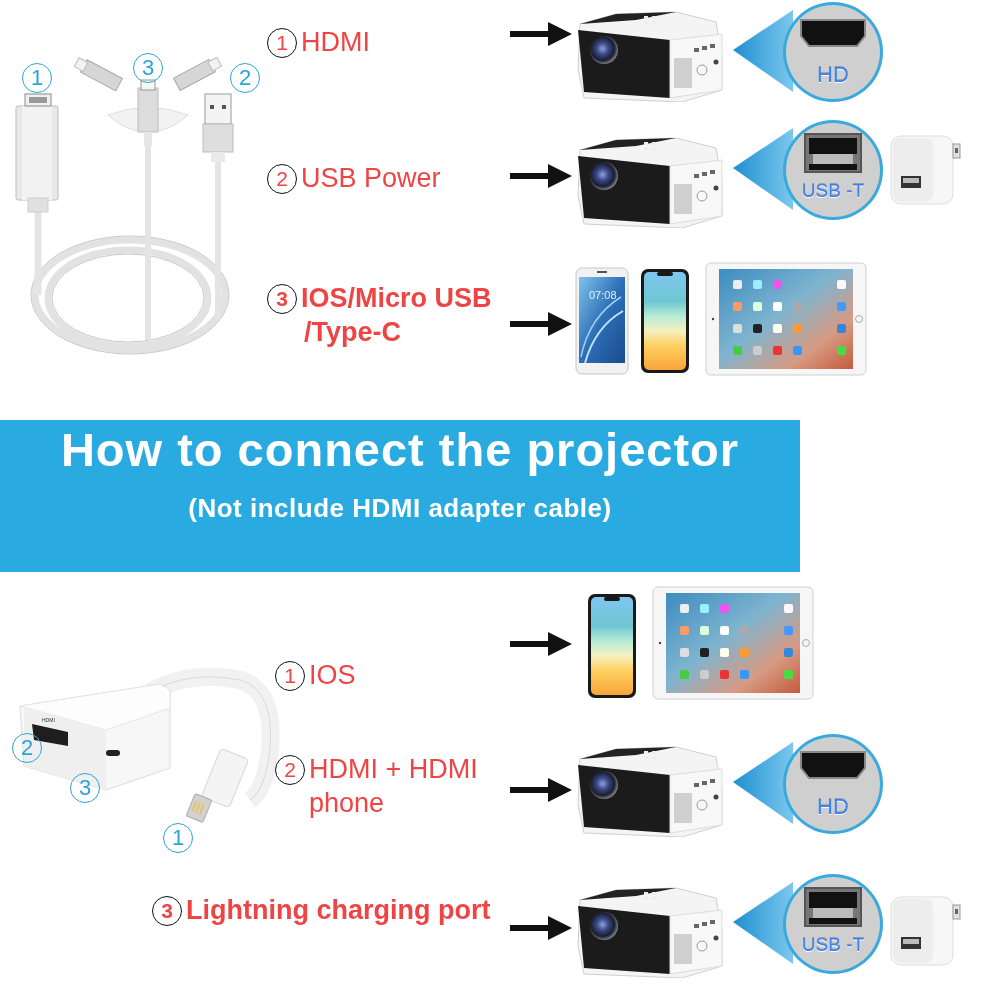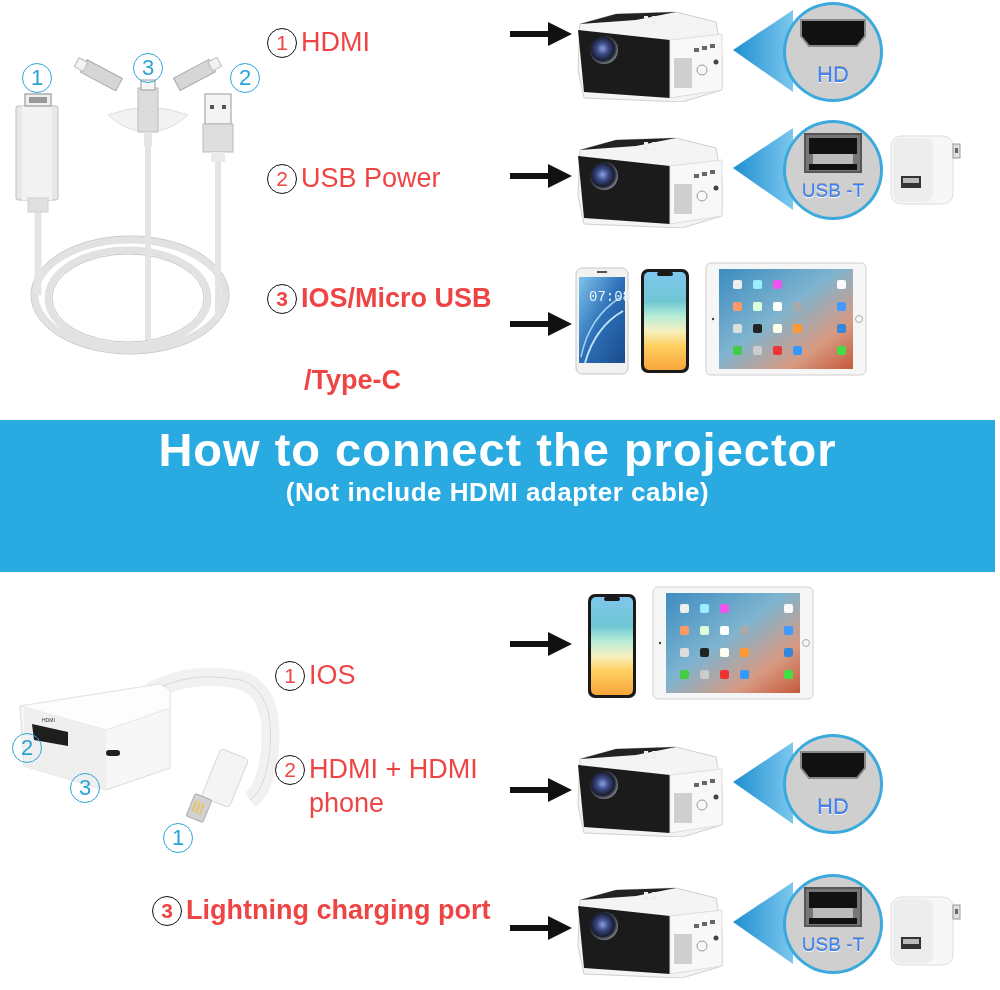--- a/index.html
+++ b/index.html
@@ -12,37 +12,37 @@
   .step .num { display: inline-block; width: 30px; height: 30px; border: 1.6px solid #111; border-radius: 50%; font-size: 21px; line-height: 27px; text-align: center; vertical-align: 1px; margin-right: 4px; }
   .step .cont { display: block; }
 
   
   .callout { position: absolute; width: 30px; height: 30px; border: 1.5px solid #2aa4d8; border-radius: 50%; color: #2aa4d8; font-size: 22px; line-height: 27px; text-align: center; font-family: "Liberation Sans", sans-serif; }
 
   
   .arrow { position: absolute; width: 62px; height: 24px; }
 
   
-  .banner { position: absolute; left: 0; top: 420px; width: 995px; height: 152px; text-align: center; color: #fff; font-family: "Liberation Sans", sans-serif; font-weight: bold; }
+  .banner { position: absolute; left: 0; top: 420px; width: 800px; height: 152px; text-align: center; color: #fff; font-family: "Liberation Sans", sans-serif; font-weight: bold; }
   .banner .l1 { font-size: 47px; line-height: 52px; padding-top: 4px; letter-spacing: 1px; }
-  .banner .l2 { font-size: 26px; line-height: 32px; letter-spacing: 0.5px; }
+  .banner .l2 { font-size: 26px; line-height: 32px; letter-spacing: 0.5px; margin-top: 16px; }
 
   
   .projector { position: absolute; width: 150px; height: 92px; }
 
   
   .bubble { position: absolute; width: 170px; height: 104px; }
   .bubble-text { position: absolute; font-family: "Liberation Sans", sans-serif; color: #3b82f6; text-align: center; text-shadow: 0 1px 0 #fff, 0 -1px 0 #999; }
 
   .charger { position: absolute; width: 78px; height: 80px; }
 
   .phone-android { position: absolute; width: 54px; height: 108px; }
   .phone-iphone { position: absolute; width: 50px; height: 106px; }
   .tablet { position: absolute; width: 162px; height: 114px; }
-  .clock-text { position: absolute; font-size: 14px; color: #e8f2fb; font-family: Liberation Mono, monospace; }
+  .clock-text { position: absolute; font-size: 11px; color: #e8f2fb; font-family: Liberation Sans, sans-serif; }
 </style>
 </head>
 <body>
 
 <svg width="0" height="0" style="position:absolute">
   <defs>
     <linearGradient id="bubbleGrad" x1="0" x2="1" y1="0" y2="0">
       <stop offset="0" stop-color="#1e8fd0"></stop>
       <stop offset="1" stop-color="#7cc8ee"></stop>
     </linearGradient>
@@ -125,21 +125,21 @@
   <div class="callout" style="left:230px;top:63px;">2</div>
 
   <div class="step" style="left:267px;top:25px;">
     <span class="num">1</span><span>HDMI</span>
   </div>
   <div class="step" style="left:267px;top:161px;">
     <span class="num">2</span><span>USB Power</span>
   </div>
   <div class="step" style="left:267px;top:281px;font-weight:bold;">
     <span class="num">3</span><span>IOS/Micro USB</span>
-    <span class="cont" style="padding-left:37px;margin-top:48px;">/Type-C</span>
+    <span class="cont" style="padding-left:37px;">/Type-C</span>
   </div>
 
   <svg class="arrow" style="left:510px;top:22px;" viewBox="0 0 62 24">
       <rect x="0" y="9" width="40" height="6" fill="#111"></rect>
       <polygon points="38,0 62,12 38,24" fill="#111"></polygon>
     </svg>
   <svg class="arrow" style="left:510px;top:164px;" viewBox="0 0 62 24">
       <rect x="0" y="9" width="40" height="6" fill="#111"></rect>
       <polygon points="38,0 62,12 38,24" fill="#111"></polygon>
     </svg>

